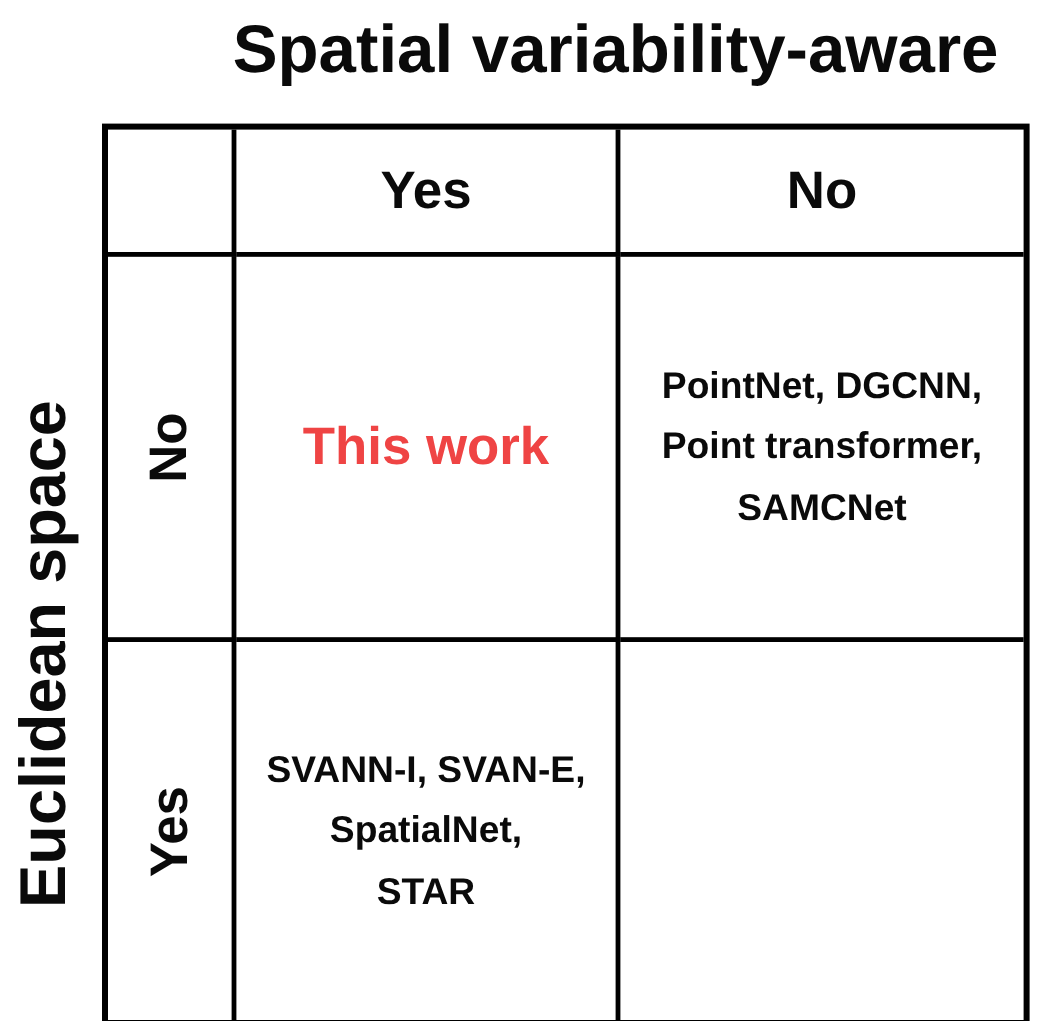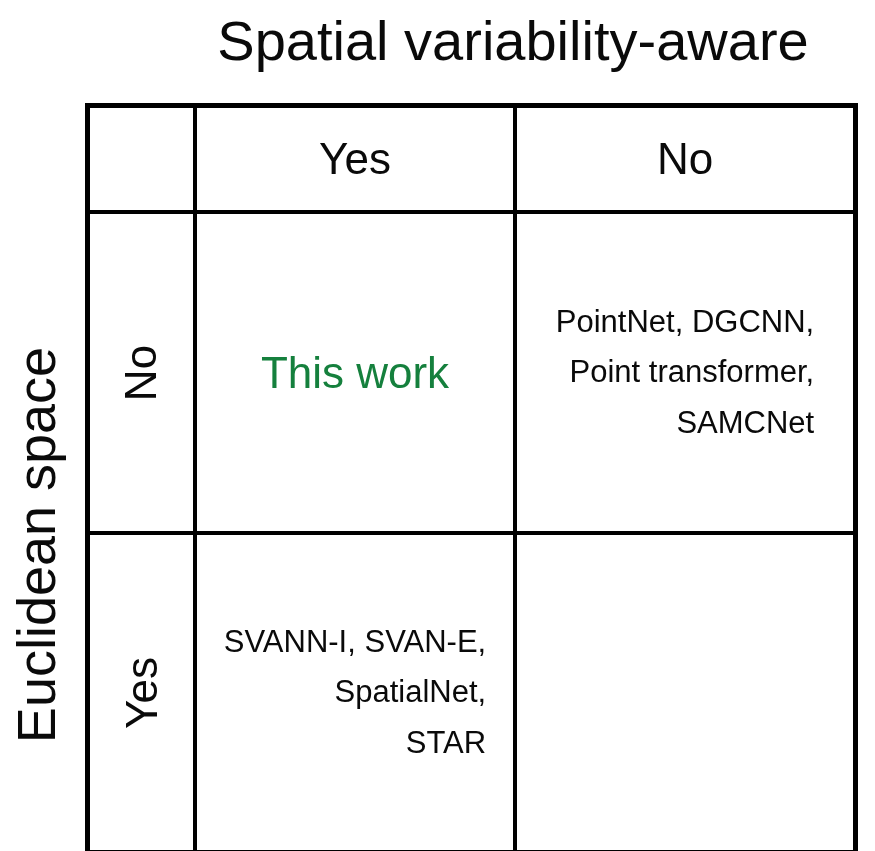--- a/index.html
+++ b/index.html
@@ -8,20 +8,21 @@
     background: #ffffff;
     font-family: "Liberation Sans", "DejaVu Sans", sans-serif;
     color: #000000;
     overflow: hidden;
   }
   .figure {
     position: relative;
     width: 875px;
     height: 745px;
     background: #ffffff;
+    font-weight: bold;
   }
   .title {
     position: absolute;
     top: 10px;
     left: 513px;
     transform: translateX(-50%);
     font-size: 56px;
     line-height: 1.1;
     white-space: nowrap;
     color: #0a0a0a;
@@ -63,21 +64,20 @@
     transform: rotate(-90deg);
     white-space: nowrap;
     font-size: 44px;
     color: #0a0a0a;
   }
   .cell-list {
     font-size: 31px;
     line-height: 1.62;
     white-space: pre-line;
     color: #0a0a0a;
-    text-align: right;
   }
   .cell-highlight {
     font-size: 44px;
     white-space: nowrap;
   }
 </style>
 </head>
 <body>
 
 <div class="figure">
@@ -91,21 +91,21 @@
     <div class="cell br bb"></div>
 
     <div class="cell br bb col-header">Yes</div>
 
     <div class="cell bb col-header">No</div>
 
     <div class="cell br bb row-header">
       <span>No</span>
     </div>
 
-    <div class="cell br bb cell-highlight" style="color: #15803d;">This work</div>
+    <div class="cell br bb cell-highlight" style="color: #ef4444;">This work</div>
 
     <div class="cell bb cell-list">PointNet, DGCNN,
 Point transformer,
 SAMCNet</div>
 
     <div class="cell br row-header">
       <span>Yes</span>
     </div>
 
     <div class="cell br cell-list">SVANN-I, SVAN-E,

